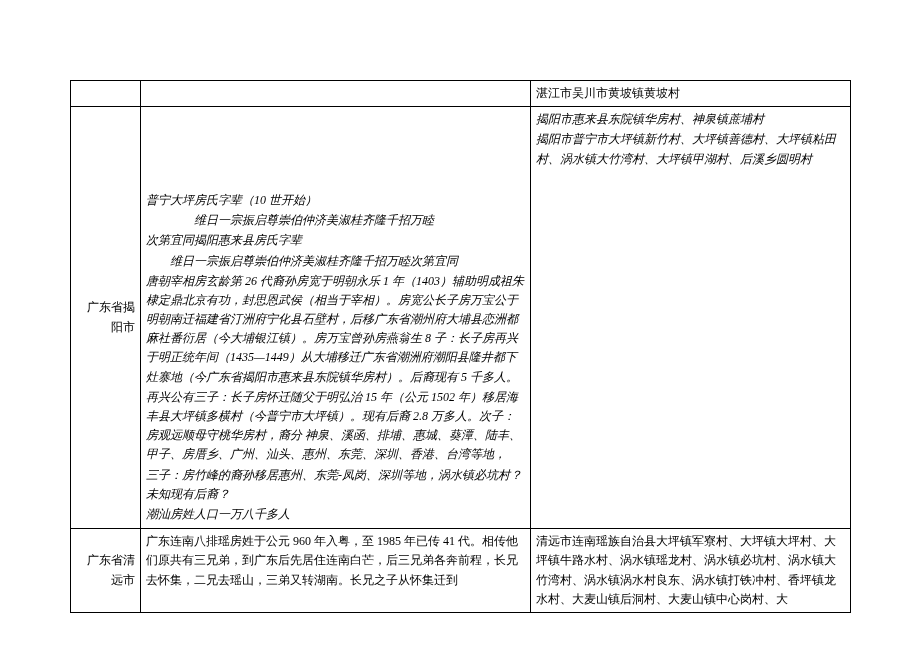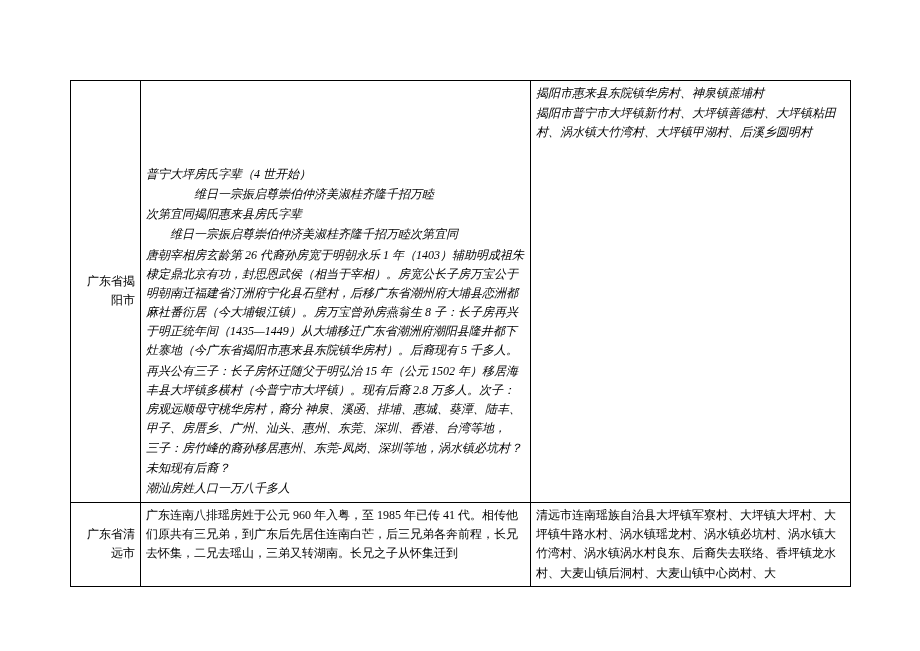--- a/index.html
+++ b/index.html
@@ -30,40 +30,45 @@
     .col3 { width: 320px; }
     .para { margin-bottom: 1px; font-style: italic; }
     .indent2 { padding-left: 4em; }
     .indent3 { padding-left: 2em; }
   </style>
 </head>
 <body>
 
 <table>
   <tbody>
+      <tr>
+    <td class="col1"></td>
+    <td class="col2"></td>
+    <td class="col3">湛江市吴川市黄坡镇黄坡村</td>
+  </tr>
   <tr>
     <td class="col1">广东省揭阳市</td>
     <td class="col2" id="r1c2">
           <div class="para">&nbsp;</div>
           <div class="para">&nbsp;</div>
           <div class="para">&nbsp;</div>
           <div class="para">&nbsp;</div>
-          <div class="para">普宁大坪房氏字辈（4 世开始）</div>
+          <div class="para">普宁大坪房氏字辈（10 世开始）</div>
           <div class="para indent2">维日一宗振启尊崇伯仲济美淑桂齐隆千招万睦</div>
           <div class="para">次第宜同揭阳惠来县房氏字辈</div>
           <div class="para indent3">维日一宗振启尊崇伯仲济美淑桂齐隆千招万睦次第宜同</div>
           <div class="para">唐朝宰相房玄龄第 26 代裔孙房宽于明朝永乐 1 年（1403）辅助明成祖朱棣定鼎北京有功，封思恩武侯（相当于宰相）。房宽公长子房万宝公于明朝南迁福建省汀洲府宁化县石壁村，后移广东省潮州府大埔县恋洲都麻社番衍居（今大埔银江镇）。房万宝曾孙房燕翁生 8 子：长子房再兴于明正统年间（1435—1449）从大埔移迁广东省潮洲府潮阳县隆井都下灶寨地（今广东省揭阳市惠来县东院镇华房村）。后裔现有 5 千多人。</div>
           <div class="para">再兴公有三子：长子房怀迁随父于明弘治 15 年（公元 1502 年）移居海丰县大坪镇多横村（今普宁市大坪镇）。现有后裔 2.8 万多人。次子：房观远顺母守桃华房村，裔分 神泉、溪函、排埔、惠城、葵潭、陆丰、甲子、房厝乡、广州、汕头、惠州、东莞、深圳、香港、台湾等地，</div>
           <div class="para">三子：房竹峰的裔孙移居惠州、东莞-凤岗、深圳等地，涡水镇必坑村？未知现有后裔？</div>
           <div class="para">潮汕房姓人口一万八千多人</div>
         </td>
     <td class="col3" id="r1c3">
           <div class="para">揭阳市惠来县东院镇华房村、神泉镇蔗埔村</div>
           <div class="para">揭阳市普宁市大坪镇新竹村、大坪镇善德村、大坪镇粘田村、涡水镇大竹湾村、大坪镇甲湖村、后溪乡圆明村</div>
         </td>
   </tr>
   <tr>
     <td class="col1">广东省清远市</td>
     <td class="col2">广东连南八排瑶房姓于公元 960 年入粤，至 1985 年已传 41 代。相传他们原共有三兄弟，到广东后先居住连南白芒，后三兄弟各奔前程，长兄去怀集，二兄去瑶山，三弟又转湖南。长兄之子从怀集迁到</td>
-    <td class="col3">清远市连南瑶族自治县大坪镇军寮村、大坪镇大坪村、大坪镇牛路水村、涡水镇瑶龙村、涡水镇必坑村、涡水镇大竹湾村、涡水镇涡水村良东、后裔失去联络、香坪镇龙水村、大麦山镇后洞村、大麦山镇中心岗村、大</td>
+    <td class="col3">清远市连南瑶族自治县大坪镇军寮村、大坪镇大坪村、大坪镇牛路水村、涡水镇瑶龙村、涡水镇必坑村、涡水镇大竹湾村、涡水镇涡水村良东、涡水镇打铁冲村、香坪镇龙水村、大麦山镇后洞村、大麦山镇中心岗村、大</td>
   </tr>
 </tbody>
   </table>
 
 </body></html>

